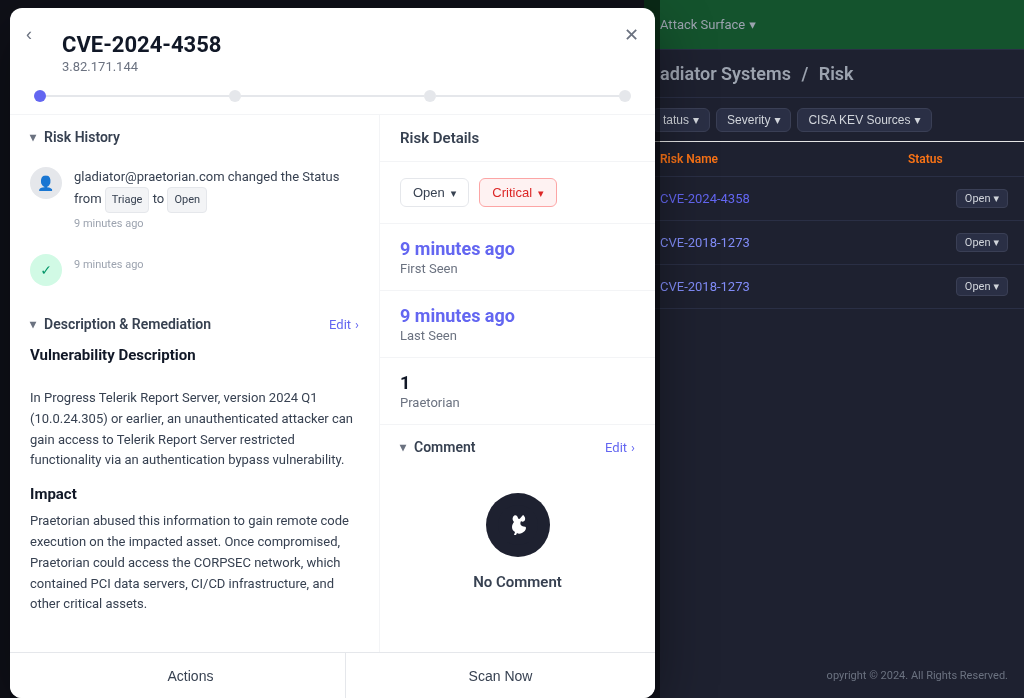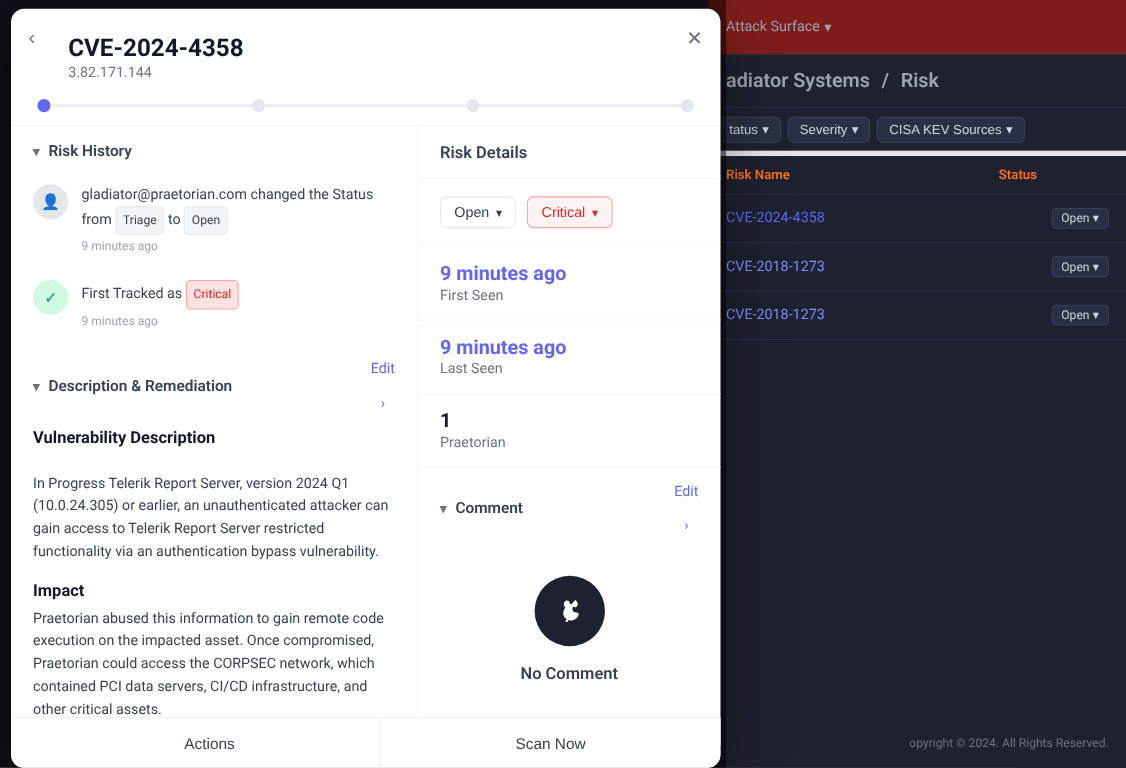--- a/index.html
+++ b/index.html
@@ -17,21 +17,21 @@
       position: absolute;
       top: 0; left: 0; right: 0; bottom: 0;
       background: #1e2130;
     }
 
     .bg-topbar {
       position: absolute;
       top: 0; right: 0;
       width: 380px;
       height: 50px;
-      background: #7f1d1d;
+      background: #14532d;
       display: flex;
       align-items: center;
       padding: 0 16px;
       border-bottom: 1px solid #2a2f45;
     }
 
     .bg-topbar-title {
       color: #9ca3af;
       font-size: 13px;
       display: flex;
@@ -62,21 +62,21 @@
       color: #9ca3af;
     }
 
     .bg-filters {
       position: absolute;
       top: 98px;
       right: 0;
       width: 380px;
       height: 44px;
       background: #1e2130;
-      border-bottom: 5px solid #e5e5e5;
+      border-bottom: 1px solid #e5e5e5;
       display: flex;
       align-items: center;
       padding: 0 8px;
       gap: 6px;
     }
 
     .bg-filter-btn {
       background: #2a2f45;
       border: 1px solid #3a3f55;
       border-radius: 6px;
@@ -285,23 +285,22 @@
     .section-caret {
       color: #6b7280;
       font-size: 12px;
     }
 
     .section-edit {
       color: #6366f1;
       font-size: 13px;
       display: flex;
       align-items: center;
-      gap: 16px;
+      gap: 4px;
       cursor: pointer;
-      flex-direction: column;
     }
 
     
     .history-item {
       display: flex;
       gap: 12px;
       padding: 8px 20px 16px 20px;
     }
 
     .history-avatar {
@@ -610,24 +609,20 @@
           </div>
           <div class="history-time">9 minutes ago</div>
         </div>
       </div>
 
       <div class="history-item">
         <div class="history-avatar check">
           <span>✓</span>
         </div>
         <div class="history-content">
-          <div class="history-text">
-            <span>First Tracked as </span>
-            <span class="history-badge critical">Critical</span>
-          </div>
           <div class="history-time">9 minutes ago</div>
         </div>
       </div>
 
       <div class="section-header">
         <div class="section-header-left">
           <span class="section-caret">▾</span>
           <span>Description &amp; Remediation</span>
         </div>
         <div class="section-edit">

